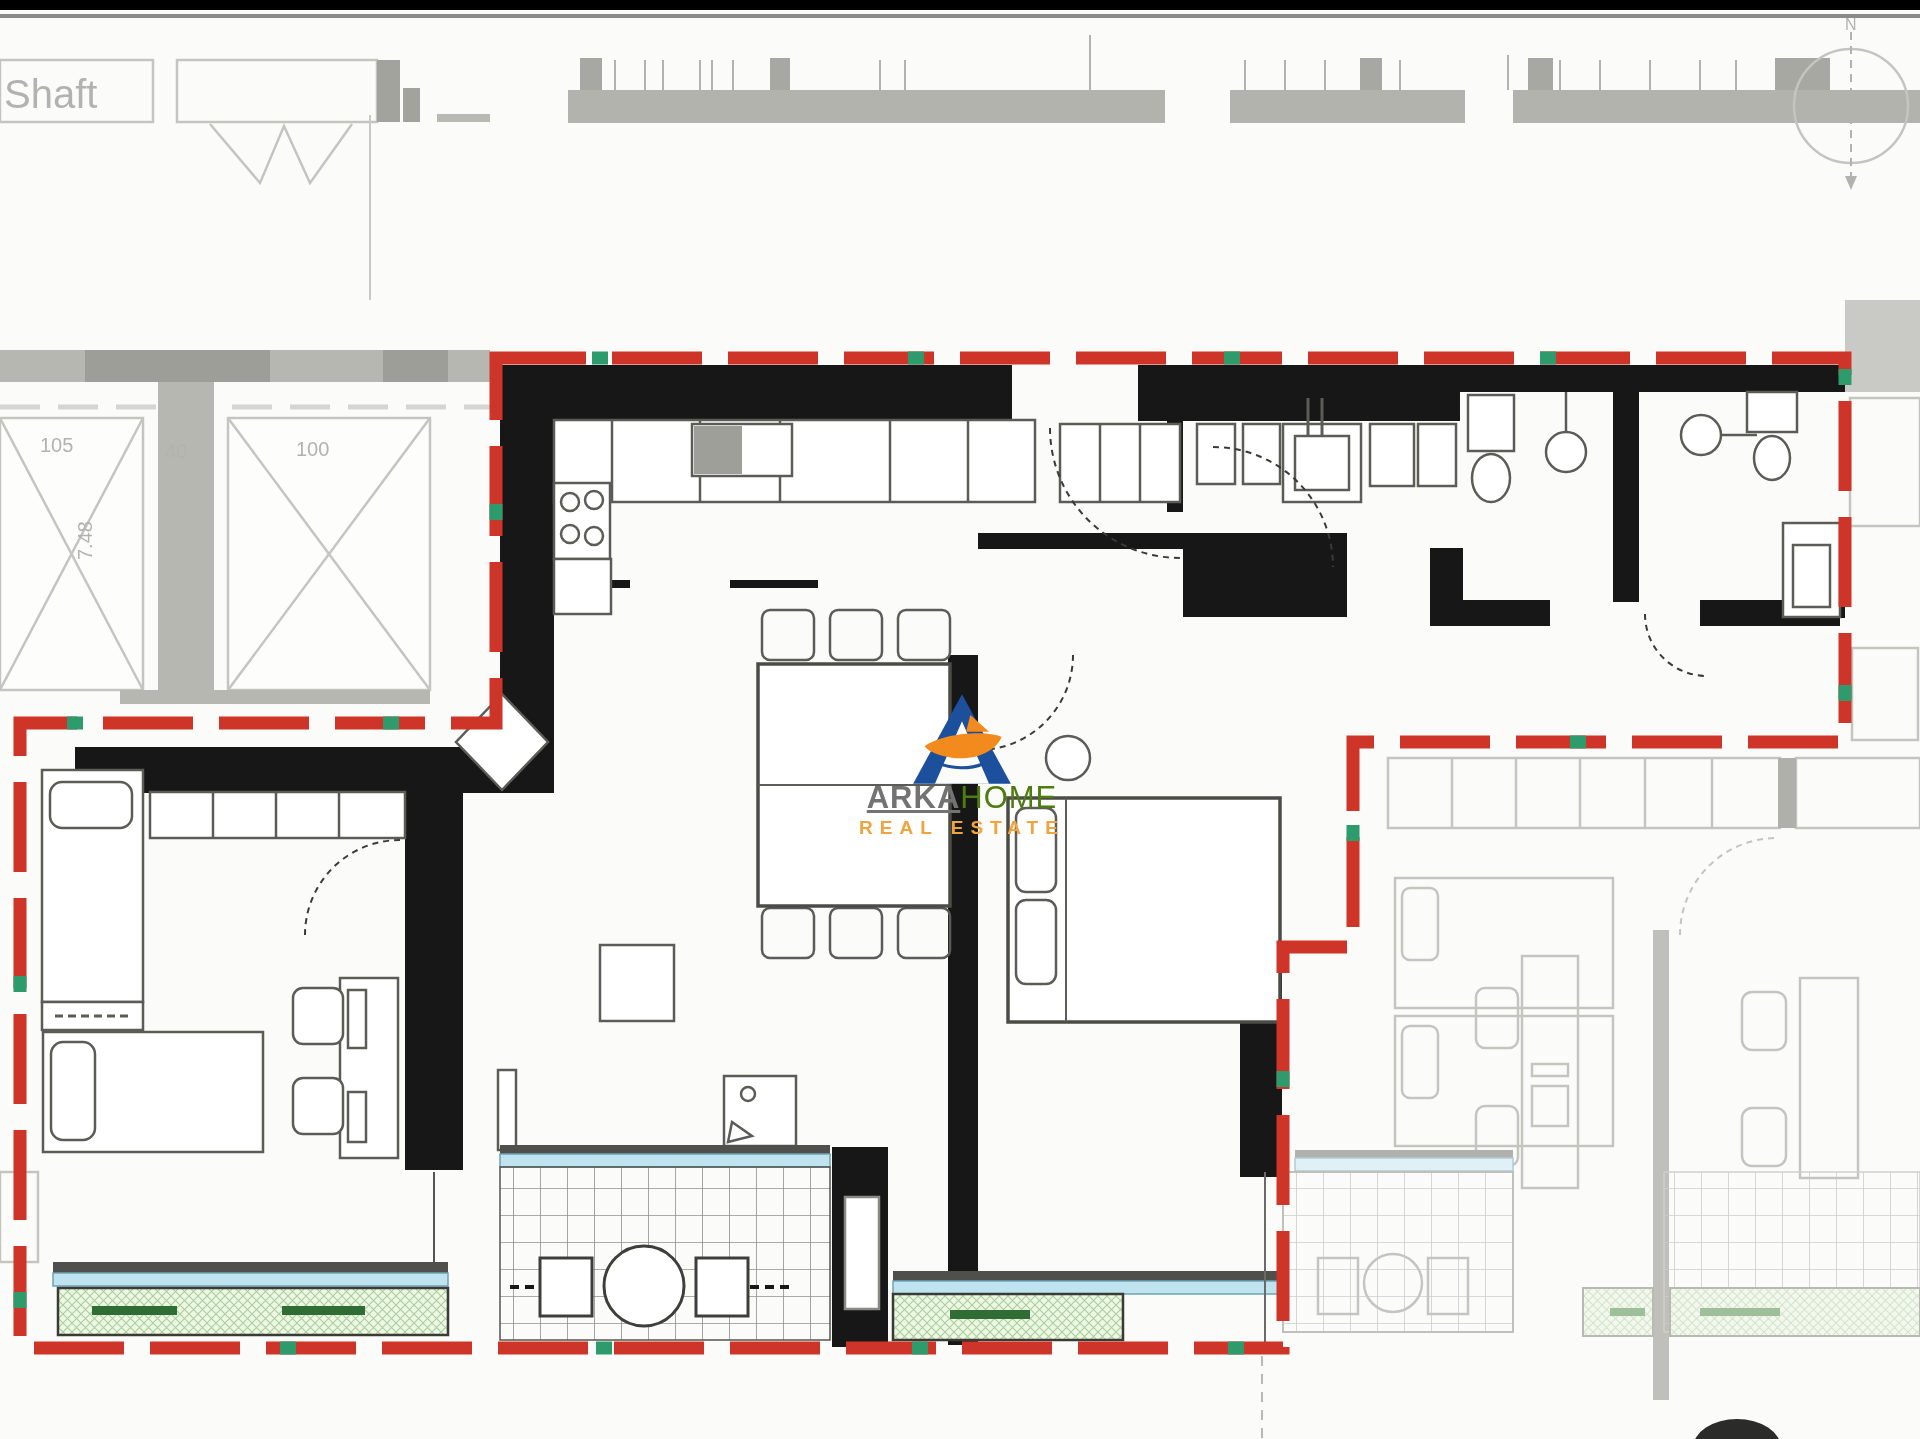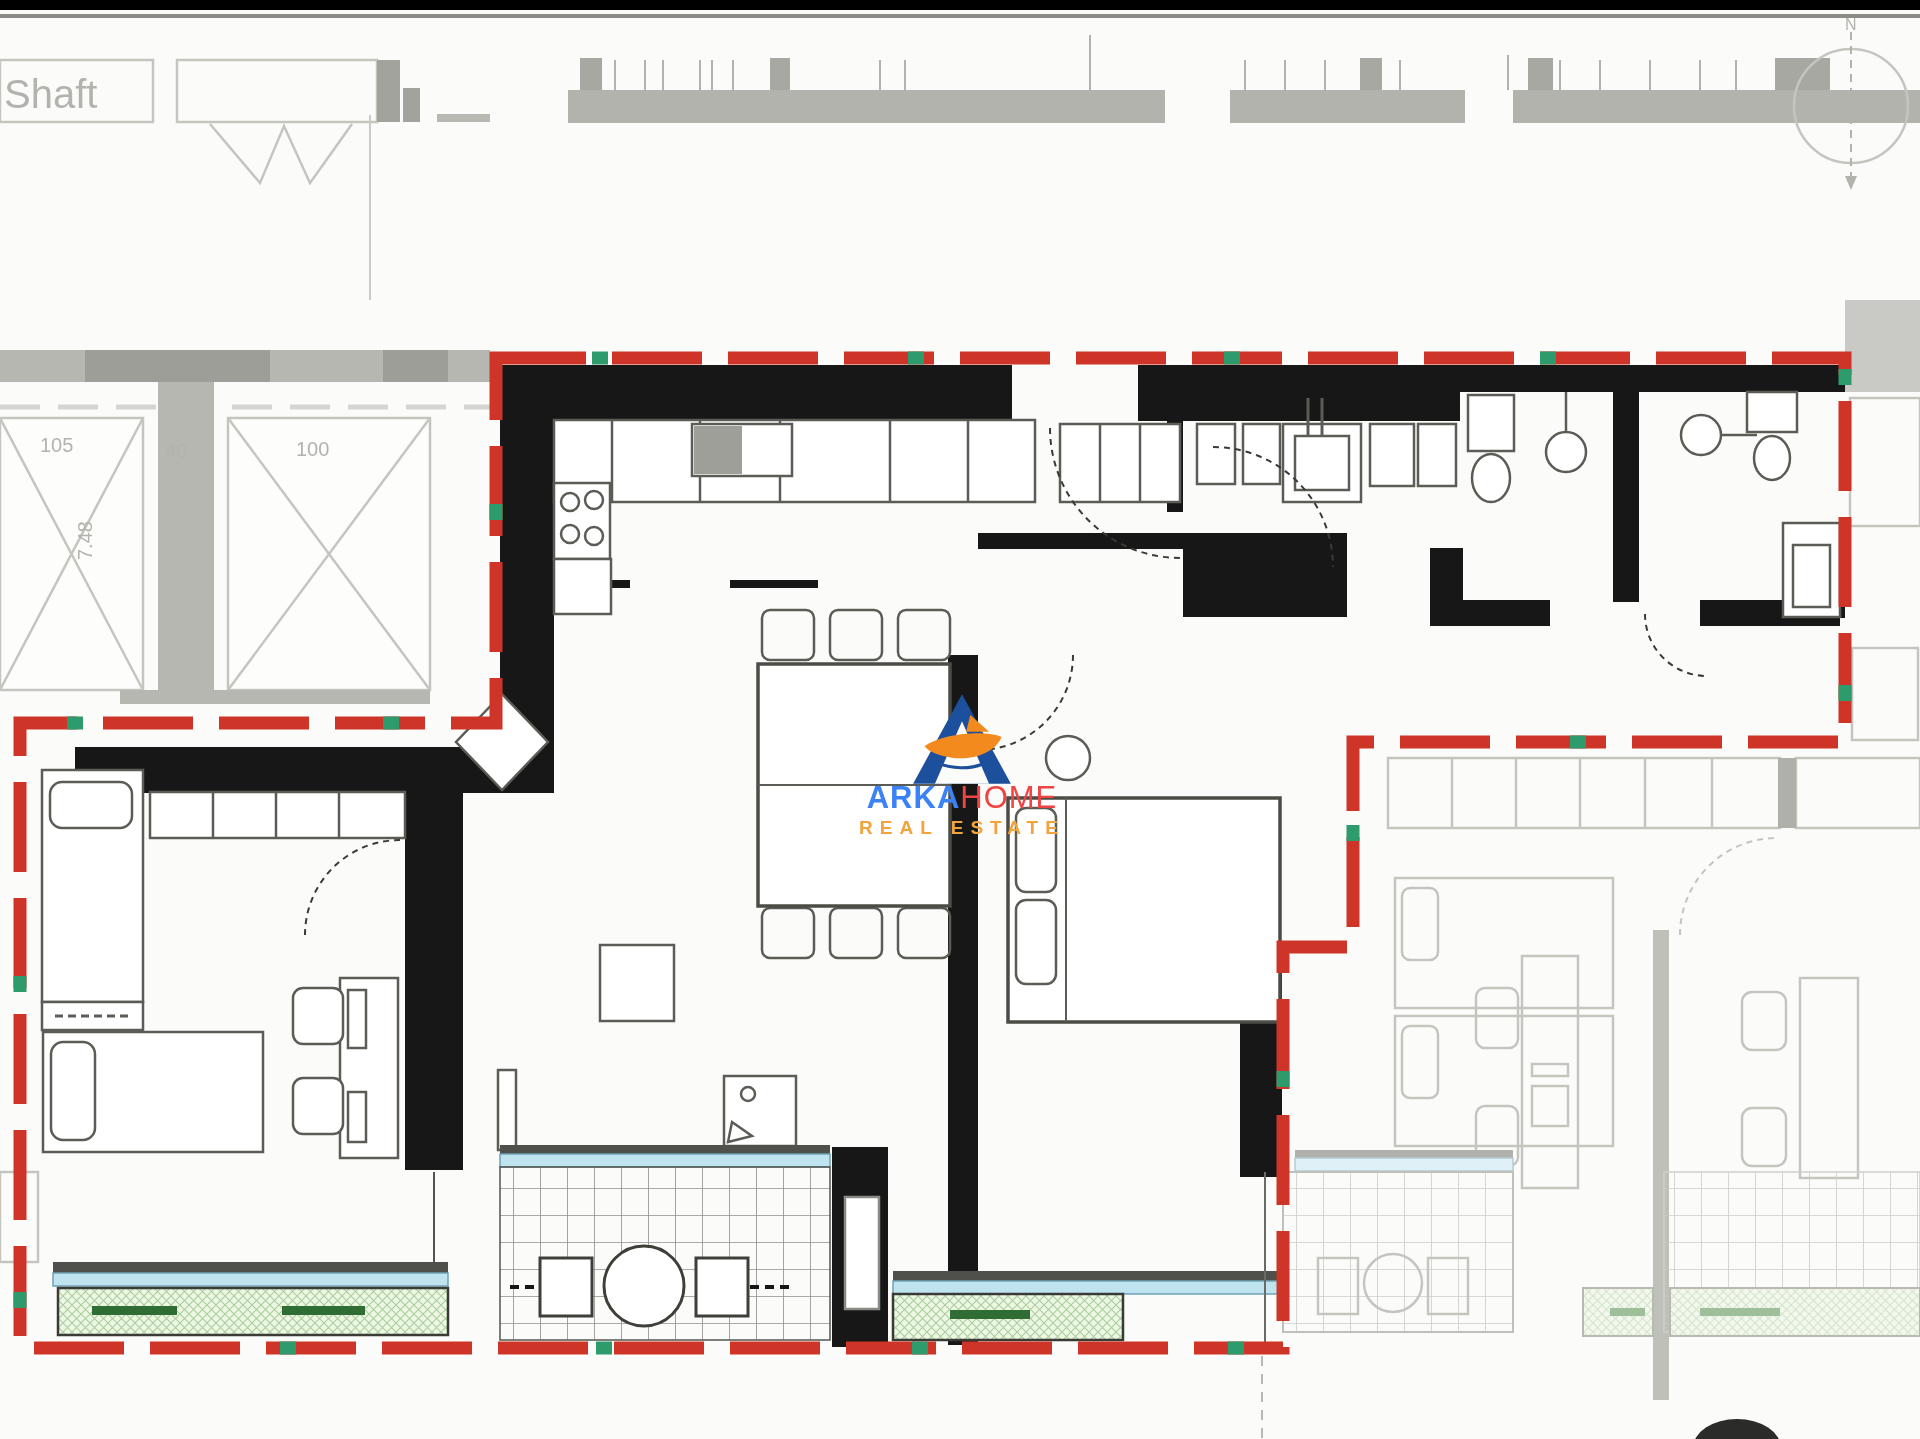--- a/index.html
+++ b/index.html
@@ -4,22 +4,22 @@
 <style>
   html,body{margin:0;padding:0;background:#ffffff;}
   .stage{position:relative;width:1920px;height:1439px;background:#fbfbf9;overflow:hidden;
          font-family:"Liberation Sans", sans-serif;}
   .plan{position:absolute;left:0;top:0;width:1920px;height:1439px;}
 
   
   .logo{position:absolute;left:830px;top:692px;width:264px;text-align:center;z-index:5;}
   .logo-mark{display:block;margin:0 auto;width:104px;height:94px;}
   .logo-text{margin-top:-4px;font-size:31px;letter-spacing:1px;line-height:1;white-space:nowrap;}
-  .logo-text .brand-a{font-weight:800;color:#3b82f6;}
-  .logo-text .brand-h{font-weight:400;color:#ef4444;}
+  .logo-text .brand-a{font-weight:800;color:#737373;text-decoration:underline;}
+  .logo-text .brand-h{font-weight:400;color:#4d7c0f;}
   .logo-tagline{margin-top:4px;font-size:19px;letter-spacing:7px;color:#f2a33c;font-weight:700;}
 
   
   .faded-stroke{stroke:#c5c5c0;fill:none;stroke-width:2.5;}
   .furn{stroke:#5c5c56;fill:#ffffff;stroke-width:2.5;}
   .furn-n{stroke:#5c5c56;fill:none;stroke-width:2.5;}
   text.faded{fill:#b3b3ae;}
 </style>
 </head>
 <body>

